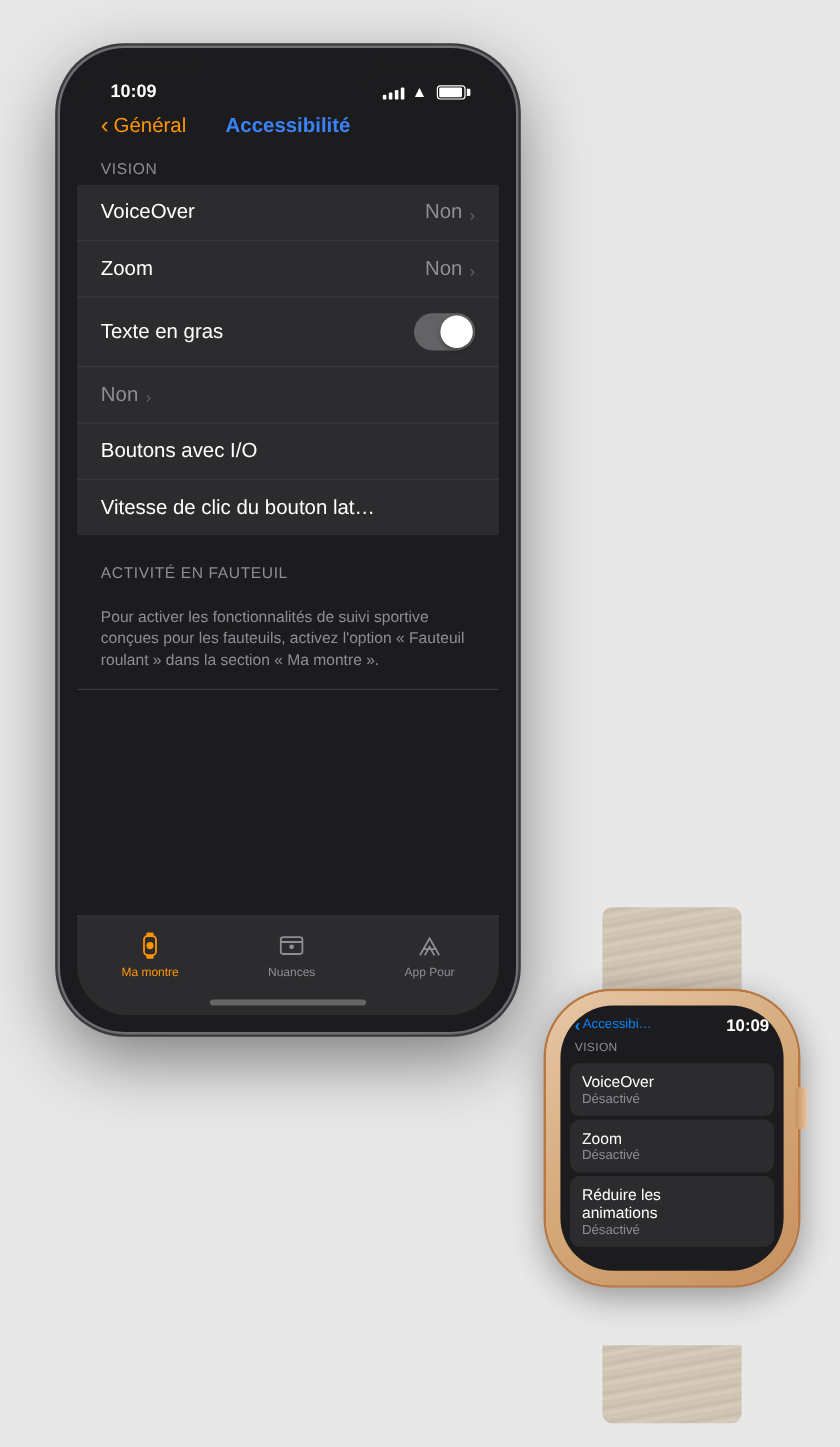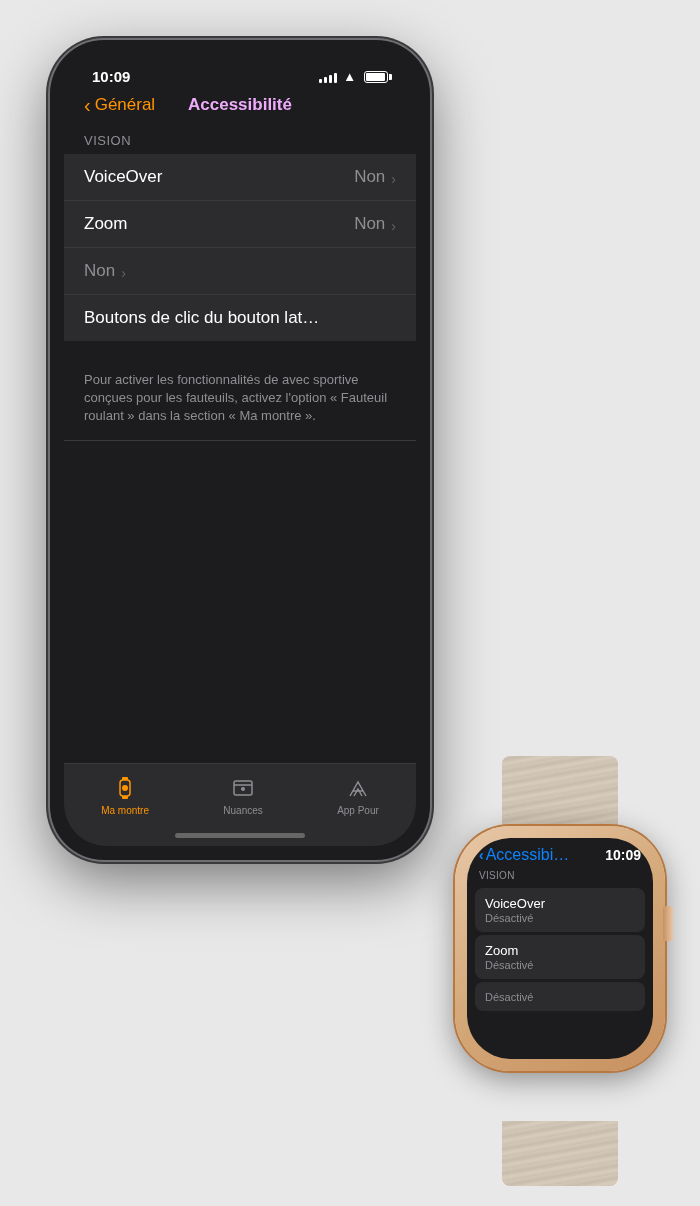--- a/index.html
+++ b/index.html
@@ -132,21 +132,21 @@
       display: flex;
       align-items: center;
       gap: 4px;
     }
 
     .nav-back-chevron {
       font-size: 20px;
     }
 
     .nav-title {
-      color: #f0abfc;
+      color: #3b82f6;
       font-size: 17px;
       font-weight: 600;
     }
 
     
     .settings-content {
       flex: 1;
       overflow: hidden;
     }
 
@@ -437,40 +437,50 @@
 
         <div class="settings-row">
           <span class="row-label">Zoom</span>
           <div class="row-right">
             <span>Non</span>
             <span class="chevron-right">›</span>
           </div>
         </div>
 
 
+        <div class="settings-row">
+          <span class="row-label">Texte en gras</span>
+          <div class="toggle off">
+            <div class="toggle-knob"></div>
+          </div>
+        </div>
 
         <div class="settings-row">
           <div class="row-right">
             <span>Non</span>
             <span class="chevron-right">›</span>
           </div>
         </div>
 
 
-
         <div class="settings-row">
-          <span class="row-label">Boutons de clic du bouton lat…</span>
+          <span class="row-label">Boutons avec I/O</span>
+        </div>
+
+        <div class="settings-row">
+          <span class="row-label">Vitesse de clic du bouton lat…</span>
         </div>
 
       </div>
 
       <div style="height:14px"></div>
+      <div class="section-header">ACTIVITÉ EN FAUTEUIL</div>
 
       <div class="activity-section">
-        <p class="activity-text">Pour activer les fonctionnalités de avec sportive conçues pour les fauteuils, activez l'option « Fauteuil roulant » dans la section « Ma montre ».</p>
+        <p class="activity-text">Pour activer les fonctionnalités de suivi sportive conçues pour les fauteuils, activez l'option « Fauteuil roulant » dans la section « Ma montre ».</p>
       </div>
 
     </div>
 
     <div class="tab-bar">
 
       <div class="tab-item">
         <div class="tab-icon active">
           <svg width="24" height="24" viewBox="0 0 24 24" fill="#FF9500">
             <rect x="7" y="4" width="10" height="16" rx="3" stroke="#FF9500" stroke-width="1.5" fill="none"></rect>
@@ -515,38 +525,39 @@
 
   <div class="watch-band-top" style="position:absolute; top:-70px; left:50%; transform:translateX(-50%); width:116px; height:80px; border-radius:8px 8px 0 0; background: repeating-linear-gradient(170deg, #d4c8b8 0px, #c8bcac 4px, #d8ccbc 8px, #ccc0b0 12px); overflow:hidden;"></div>
 
   <div class="watch-case">
     <div class="watch-crown"></div>
     <div class="watch-screen">
 
       <div class="watch-status-bar">
         <div class="watch-back">
           <span style="font-size:14px; font-weight:bold;">‹</span>
-          <span style="color:#0B84FF; font-size:16px;">Accessibi…</span>
+          <span style="color:#0B84FF; font-size:11px;">Accessibi…</span>
         </div>
         <span class="watch-time">10:09</span>
       </div>
 
       <div class="watch-title-row">VISION</div>
 
       <div class="watch-item">
         <div class="watch-item-title">VoiceOver</div>
         <div class="watch-item-sub">Désactivé</div>
       </div>
 
       <div class="watch-item">
         <div class="watch-item-title">Zoom</div>
         <div class="watch-item-sub">Désactivé</div>
       </div>
 
       <div class="watch-item">
+        <div class="watch-item-title">Réduire les<br>animations</div>
         <div class="watch-item-sub">Désactivé</div>
       </div>
 
     </div>
   </div>
 
   <div style="position:absolute; bottom:-60px; left:50%; transform:translateX(-50%); width:116px; height:65px; border-radius:0 0 8px 8px; background: repeating-linear-gradient(170deg, #d4c8b8 0px, #c8bcac 4px, #d8ccbc 8px, #ccc0b0 12px); overflow:hidden;"></div>
 
 </div>
 

